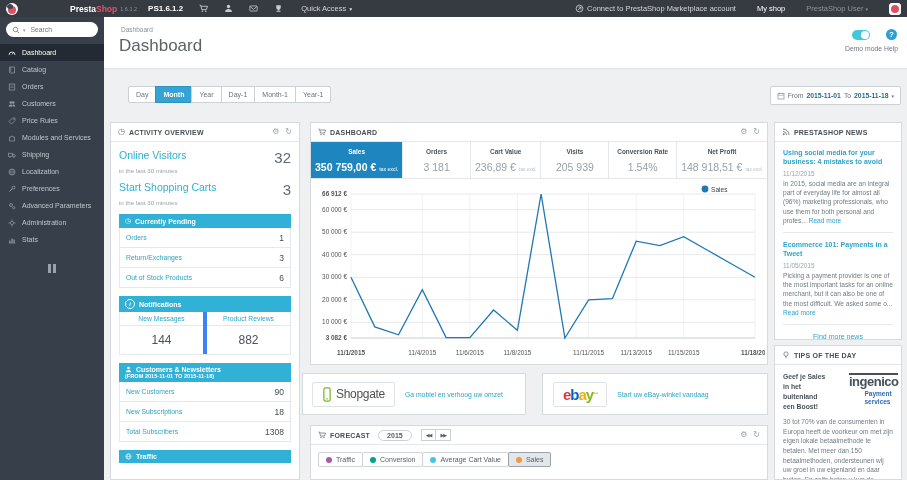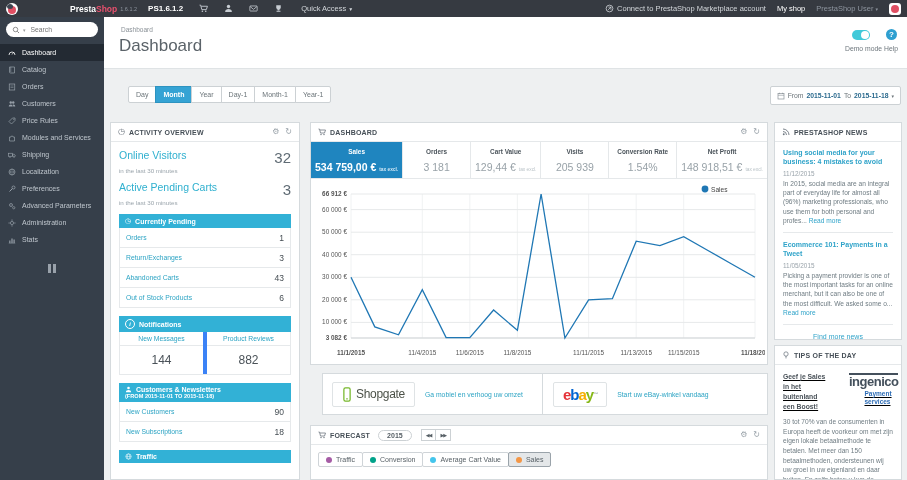--- a/index.html
+++ b/index.html
@@ -14,21 +14,21 @@
   .logo{width:12px;height:12px;border-radius:50%;background:#fff;position:relative;overflow:hidden;margin-right:4px;flex:none;}
   .logo:before{content:"";position:absolute;left:2px;top:3px;width:8px;height:8px;border-radius:50%;background:#e04f63;}
   .logo:after{content:"";position:absolute;left:1px;top:1px;width:6px;height:5px;border-radius:50%;background:#3e4550;}
   .brand{font-size:8.5px;color:#fff;font-weight:bold;margin-left:48px;}
   .brand .shop{color:#e8506e;}
   .brand-ver{font-size:5.5px;color:#8d949e;margin-left:3px;}
   .ps-ver{font-size:8px;color:#fff;font-weight:bold;margin-left:11px;}
   .tb-ico{color:#c7ccd2;margin-left:16px;}
   .qa{font-size:7.5px;color:#d2d6da;margin-left:18px;}
   .caret{font-size:5px;color:inherit;}
-  .tb-right{margin-left:auto;display:flex;align-items:center;gap:11px;}
+  .tb-right{margin-left:auto;display:flex;align-items:center;gap:21px;}
   .tb-link{font-size:7.5px;color:#d2d6da;display:flex;align-items:center;gap:3px;}
   .tb-link.white{color:#fff;}
   .tb-user{font-size:7.5px;color:#8d949e;}
   .avatar{width:12px;height:12px;border-radius:3px;background:#fff;position:relative;overflow:hidden;}
   .avatar:before{content:"";position:absolute;left:2px;top:2px;width:8px;height:8px;border-radius:50%;background:#e04f63;}
 
   
   .sidebar{position:absolute;left:0;top:17px;width:104px;height:463px;background:#363f4a;z-index:10;}
   .search-pill{margin:5px 6px 7px 6px;height:15px;border-radius:9px;background:#fff;
                display:flex;align-items:center;padding:0 6px;gap:3px;}
@@ -98,21 +98,21 @@
   .kpi .k-val{font-size:10.5px;color:#98a2a8;white-space:nowrap;}
   .kpi .k-suf{font-size:4.8px;color:#b9c2c7;}
   .kpi.active{background:#1f85bf;}
   .kpi.active .k-lbl{color:#fff;}
   .kpi.active .k-val{color:#fff;font-weight:bold;}
   .kpi.active .k-suf{color:#cfe6f4;}
 
   
   .ad{position:absolute;top:356px;height:42px;background:#fff;border:1px solid #d5dadd;box-sizing:border-box;
       display:flex;align-items:center;gap:10px;padding:0 10px;}
-  #ad-shopgate{left:218px;width:224px;padding-left:9px;}
+  #ad-shopgate{left:198px;width:224px;padding-left:9px;}
   #ad-ebay{left:438px;width:226px;}
   .logo-box{border:1px solid #dfe3e5;border-radius:2px;padding:4px 9px;display:flex;align-items:center;gap:4px;background:#fff;}
   .sg-text{font-size:12px;color:#4c5248;letter-spacing:-0.3px;}
   .ad-link{font-size:6.8px;color:#2da4c4;cursor:pointer;}
   .ebay{font-size:15px;font-weight:bold;letter-spacing:-1px;line-height:15px;}
   .eb-e{color:#e53238;}.eb-b{color:#0064d2;}.eb-a{color:#f5af02;}.eb-y{color:#86b817;}
   .eb-tm{font-size:5px;color:#9aa;vertical-align:top;}
 
   
   #forecast{left:206px;top:408px;width:458px;height:55px;}
@@ -131,21 +131,21 @@
   .news-title{font-size:7px;font-weight:bold;color:#2fa3c9;line-height:1.35;cursor:pointer;}
   .news-date{font-size:6.4px;color:#9aa4ab;margin:3px 0 2px 0;}
   .news-text{font-size:6.6px;color:#6f7c83;line-height:1.4;}
   .read-more{color:#2fa3c9;cursor:pointer;}
   .news-sep{border:none;border-top:1px solid #e6e9eb;margin:7px 0;}
   .find-more{text-align:center;font-size:7px;color:#2fa3c9;margin-top:8px;cursor:pointer;}
 
   
   #tips{left:670px;top:328px;width:128px;height:135px;}
   .tips-body{padding:7px 8px;}
-  .tips-top{display:flex;gap:22px;text-decoration:underline;}
+  .tips-top{display:flex;gap:22px;}
   .tips-heading{font-size:6.8px;font-weight:bold;color:#4a5259;width:44px;line-height:1.45;flex:none;}
   .ing{margin-left:auto;text-align:right;}
   .ing-name{display:inline-block;font-size:13px;font-weight:bold;color:#44505c;letter-spacing:-0.5px;border-top:2px solid #44505c;line-height:1.05;}
   .ing-sub{display:block;font-size:6.5px;font-weight:bold;color:#2d6cb5;line-height:1.2;margin-left:auto;width:34px;text-align:left;}
   .tips-text{font-size:6.6px;color:#6f7c83;line-height:1.45;margin-top:6px;}
 
   .glyph{font-size:8px;line-height:8px;}
 </style>
 </head>
 <body>
@@ -381,44 +381,40 @@
             <span class="glyph">⚙</span>
             <span class="glyph">↻</span>
           </span>
       </div>
       <div class="act-line">
         <span class="act-label">Online Visitors</span>
         <span class="act-value">32</span>
       </div>
       <div class="act-sub">in the last 30 minutes</div>
       <div class="act-line">
-        <span class="act-label">Active Pending Carts</span>
+        <span class="act-label">Start Shopping Carts</span>
         <span class="act-value">3</span>
       </div>
       <div class="act-sub">in the last 30 minutes</div>
 
       <div class="sec">
         <div class="sec-bar">
           <span class="glyph" style="font-size:7px">◷</span>
           <span>Currently Pending</span>
         </div>
         <div class="sec-rows">
           <div class="sec-row">
               <span class="lbl">Orders</span>
               <span class="val">1</span>
             </div>
           <div class="sec-row">
               <span class="lbl">Return/Exchanges</span>
               <span class="val">3</span>
             </div>
           <div class="sec-row">
-              <span class="lbl">Abandoned Carts</span>
-              <span class="val">43</span>
-            </div>
-          <div class="sec-row">
               <span class="lbl">Out of Stock Products</span>
               <span class="val">6</span>
             </div>
         </div>
       </div>
 
       <div class="sec">
         <div class="sec-bar">
           <span style="width:8px;height:8px;border:1px solid #fff;border-radius:50%;font-size:5.5px;line-height:8px;text-align:center;display:inline-block;font-style:italic;">i</span>
           <span>Notifications</span>
@@ -449,20 +445,24 @@
           <span class="sub">(FROM 2015-11-01 TO 2015-11-18)</span>
         </div>
         <div class="sec-rows">
           <div class="sec-row">
               <span class="lbl">New Customers</span>
               <span class="val">90</span>
             </div>
           <div class="sec-row">
               <span class="lbl">New Subscriptions</span>
               <span class="val">18</span>
+            </div>
+          <div class="sec-row">
+              <span class="lbl">Total Subscribers</span>
+              <span class="val">1308</span>
             </div>
         </div>
       </div>
 
       <div class="sec">
         <div class="sec-bar" style="display:block;">
           <span style="display:flex;align-items:center;gap:4px;">
             <span class="i">
                 <svg width="7" height="7" viewBox="0 0 16 16">
                   <circle cx="8" cy="8" r="6" fill="none" stroke="#fff" stroke-width="1.5"></circle>
@@ -489,29 +489,29 @@
           </span>
         <span class="p-title">DASHBOARD</span>
         <span class="p-tools">
             <span class="glyph">⚙</span>
             <span class="glyph">↻</span>
           </span>
       </div>
       <div class="kpis">
         <div class="kpi active">
           <div class="k-lbl">Sales</div>
-          <div class="k-val"><span>534 759,00 €</span> <span class="k-suf">tax excl.</span></div>
+          <div class="k-val"><span>350 759,00 €</span> <span class="k-suf">tax excl.</span></div>
         </div>
         <div class="kpi">
           <div class="k-lbl">Orders</div>
           <div class="k-val"><span>3 181</span></div>
         </div>
         <div class="kpi">
           <div class="k-lbl">Cart Value</div>
-          <div class="k-val"><span>129,44 €</span> <span class="k-suf">tax excl.</span></div>
+          <div class="k-val"><span>236,89 €</span> <span class="k-suf">tax excl.</span></div>
         </div>
         <div class="kpi">
           <div class="k-lbl">Visits</div>
           <div class="k-val"><span>205 939</span></div>
         </div>
         <div class="kpi">
           <div class="k-lbl">Conversion Rate</div>
           <div class="k-val"><span>1.54%</span></div>
         </div>
         <div class="kpi">

